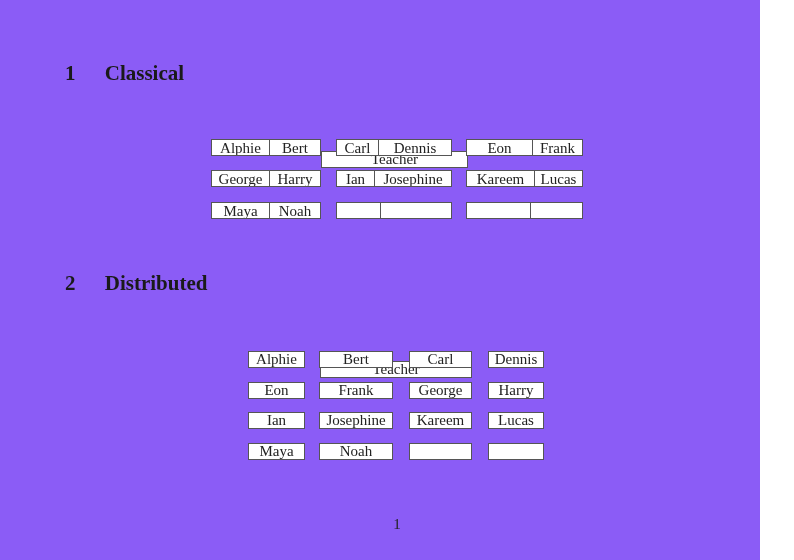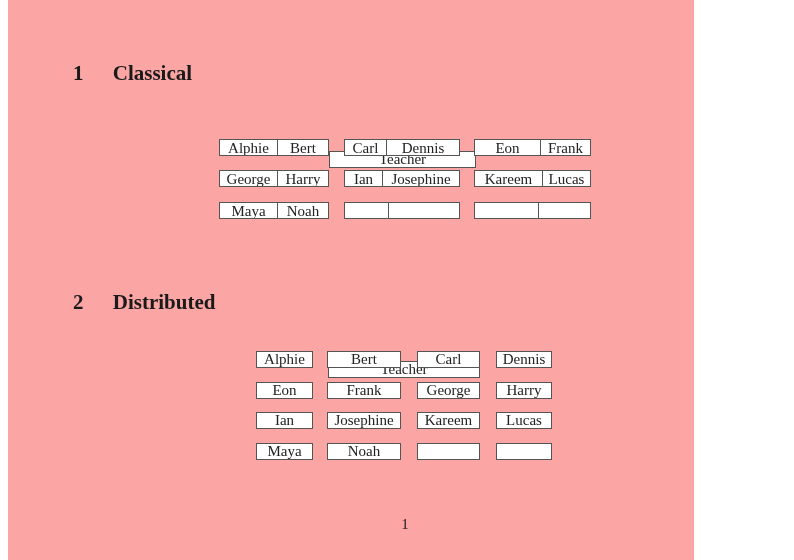--- a/index.html
+++ b/index.html
@@ -4,21 +4,21 @@
 <style>
   html,body { margin:0; padding:0; }
   body {
     width:794px; height:560px;
     background:#ffffff;
     font-family:"Liberation Serif","DejaVu Serif",serif;
     color:#222222;
     position:relative;
     overflow:hidden;
   }
-  .page { position:absolute; left:8px; top:0; width:686px; height:560px; background:#fca5a5; }
+  .page { position:absolute; left:0; top:0; width:760px; height:560px; background:#8b5cf6; }
 
   .section-heading {
     position:absolute; left:65px;
     font-weight:bold; font-size:21px; line-height:1.1;
     color:#1a1a1a; white-space:nowrap;
   }
   .section-heading .sec-num { display:inline-block; }
   .section-heading .sec-title { display:inline-block; margin-left:24px; }
 
   .box {
@@ -91,21 +91,21 @@
   </div>
   <div class="box desk" style="left:336px;top:202px;width:116px;">
     <div class="seat" style="width:43px;"></div>
     <div class="seat"></div>
   </div>
   <div class="box desk" style="left:466px;top:202px;width:117px;">
     <div class="seat" style="width:63px;"></div>
     <div class="seat"></div>
   </div>
 
-  <div class="section-heading" style="top:272px;margin-top:19px;">
+  <div class="section-heading" style="top:272px;">
     <span class="sec-num">2</span>
     <span class="sec-title">Distributed</span>
   </div>
 
   <div class="box teacher-box" style="left:320px;top:317px;width:152px;">Teacher</div>
 
   <div class="box single-desk" style="left:248px;top:351px;width:57px;">Alphie</div>
   <div class="box single-desk" style="left:319px;top:351px;width:74px;">Bert</div>
   <div class="box single-desk" style="left:409px;top:351px;width:63px;">Carl</div>
   <div class="box single-desk" style="left:488px;top:351px;width:56px;">Dennis</div>

